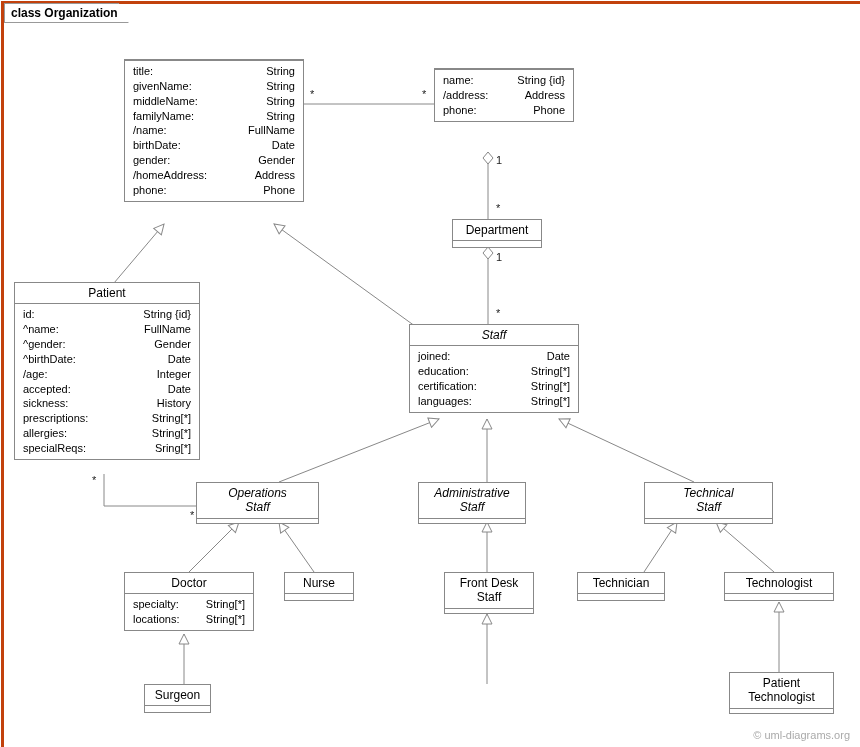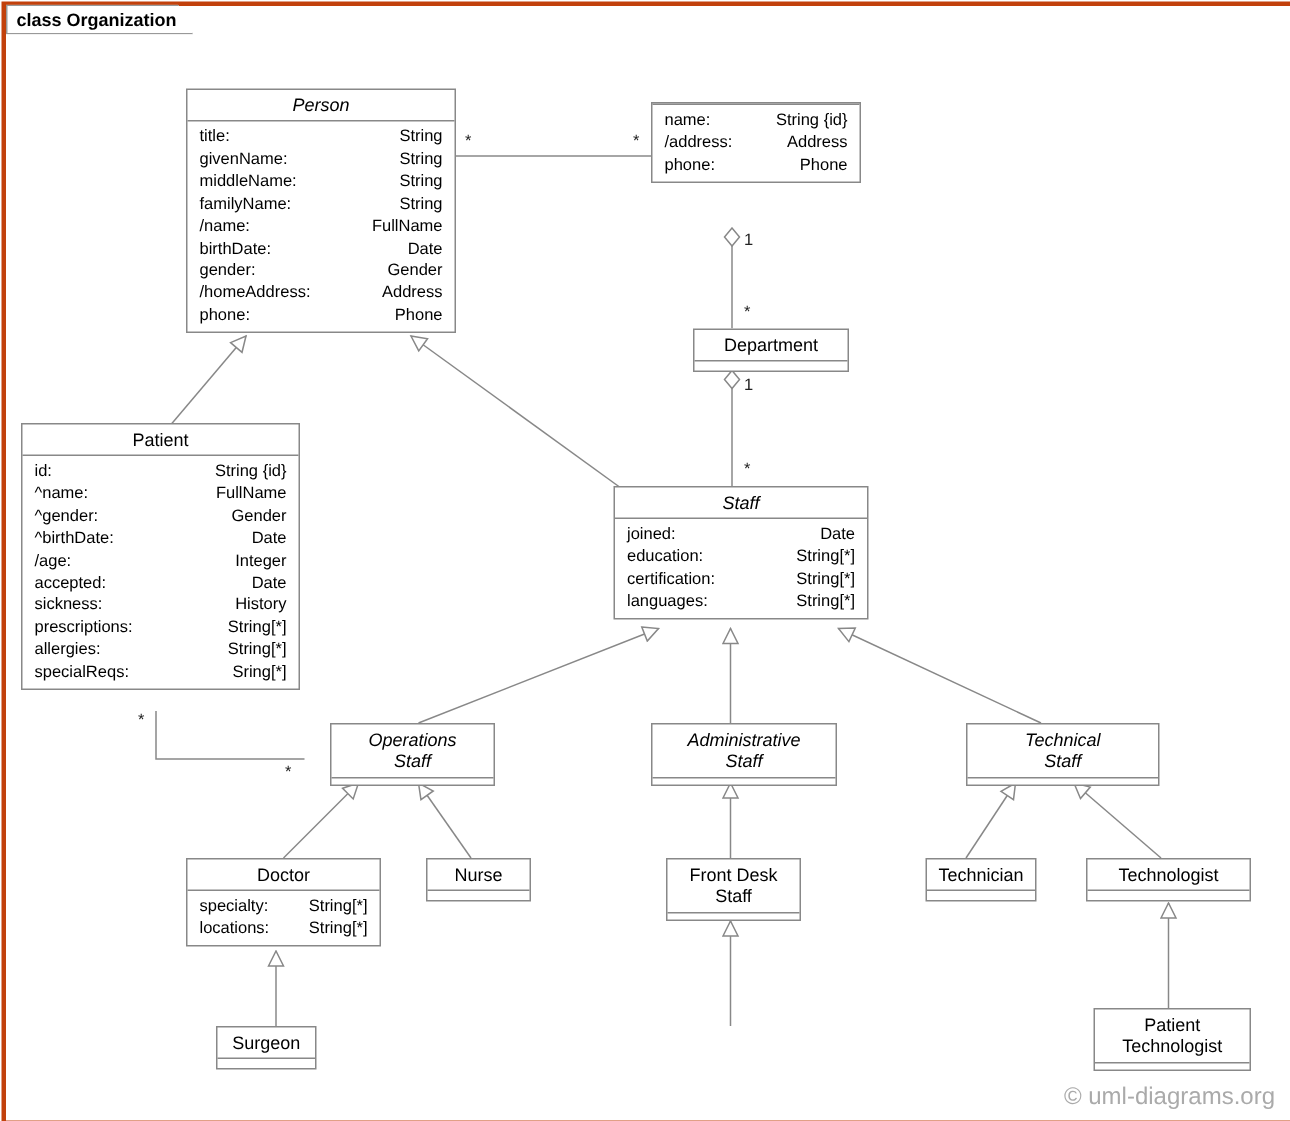--- a/index.html
+++ b/index.html
@@ -68,21 +68,21 @@
   .mlabel {
     position: absolute;
     font-size: 11px;
     color: #222;
     background: transparent;
   }
   .watermark {
     position: absolute;
     right: 10px;
     bottom: 6px;
-    font-size: 16px;
+    font-size: 11px;
     color: #aaa;
   }
 </style>
 </head>
 <body>
 
 <div class="frame">
   <div class="frame-tab">
     <span>class Organization</span>
   </div>
@@ -137,21 +137,20 @@
   <div class="mlabel" style="left:306px;top:84px">*</div>
   <div class="mlabel" style="left:418px;top:84px">*</div>
   <div class="mlabel" style="left:492px;top:150px">1</div>
   <div class="mlabel" style="left:492px;top:198px">*</div>
   <div class="mlabel" style="left:492px;top:247px">1</div>
   <div class="mlabel" style="left:492px;top:303px">*</div>
   <div class="mlabel" style="left:88px;top:470px">*</div>
   <div class="mlabel" style="left:186px;top:505px">*</div>
 
   <div class="box" style="left:120px;top:55px;width:180px">
-    <div class="title">Person</div>
     <div class="sep"></div>
     <div class="attrs">
       <div class="arow">
           <span>title:</span>
           <span>String</span>
         </div>
       <div class="arow">
           <span>givenName:</span>
           <span>String</span>
         </div>
@@ -197,21 +196,21 @@
           <span>/address:</span>
           <span>Address</span>
         </div>
       <div class="arow">
           <span>phone:</span>
           <span>Phone</span>
         </div>
     </div>
   </div>
 
-  <div class="box" style="left:458px;top:215px;width:104px">
+  <div class="box" style="left:448px;top:215px;width:90px">
     <div class="title plain">Department</div>
     <div class="sep"></div>
     <div style="height:6px"></div>
   </div>
 
   <div class="box" style="left:10px;top:278px;width:186px">
     <div class="title plain">Patient</div>
     <div class="sep"></div>
     <div class="attrs">
       <div class="arow">
@@ -273,29 +272,29 @@
           <span>certification:</span>
           <span>String[*]</span>
         </div>
       <div class="arow">
           <span>languages:</span>
           <span>String[*]</span>
         </div>
     </div>
   </div>
 
-  <div class="box" style="left:216px;top:478px;width:110px">
+  <div class="box" style="left:192px;top:478px;width:123px">
     <div class="title">
       <span>Operations</span><br><span>Staff</span>
     </div>
     <div class="sep"></div>
       <div style="height:4px"></div>
   </div>
 
-  <div class="box" style="left:430px;top:478px;width:124px">
+  <div class="box" style="left:414px;top:478px;width:108px">
     <div class="title">
       <span>Administrative</span><br><span>Staff</span>
     </div>
     <div class="sep"></div>
       <div style="height:4px"></div>
   </div>
 
   <div class="box" style="left:640px;top:478px;width:129px">
     <div class="title">
       <span>Technical</span><br><span>Staff</span>
@@ -326,21 +325,21 @@
   </div>
 
   <div class="box" style="left:440px;top:568px;width:90px">
     <div class="title plain">
       <span>Front Desk</span><br><span>Staff</span>
     </div>
     <div class="sep"></div>
       <div style="height:4px"></div>
   </div>
 
-  <div class="box" style="left:613px;top:568px;width:74px">
+  <div class="box" style="left:573px;top:568px;width:88px">
     <div class="title plain">Technician</div>
     <div class="sep"></div>
       <div style="height:6px"></div>
   </div>
 
   <div class="box" style="left:720px;top:568px;width:110px">
     <div class="title plain">Technologist</div>
     <div class="sep"></div>
       <div style="height:6px"></div>
   </div>

